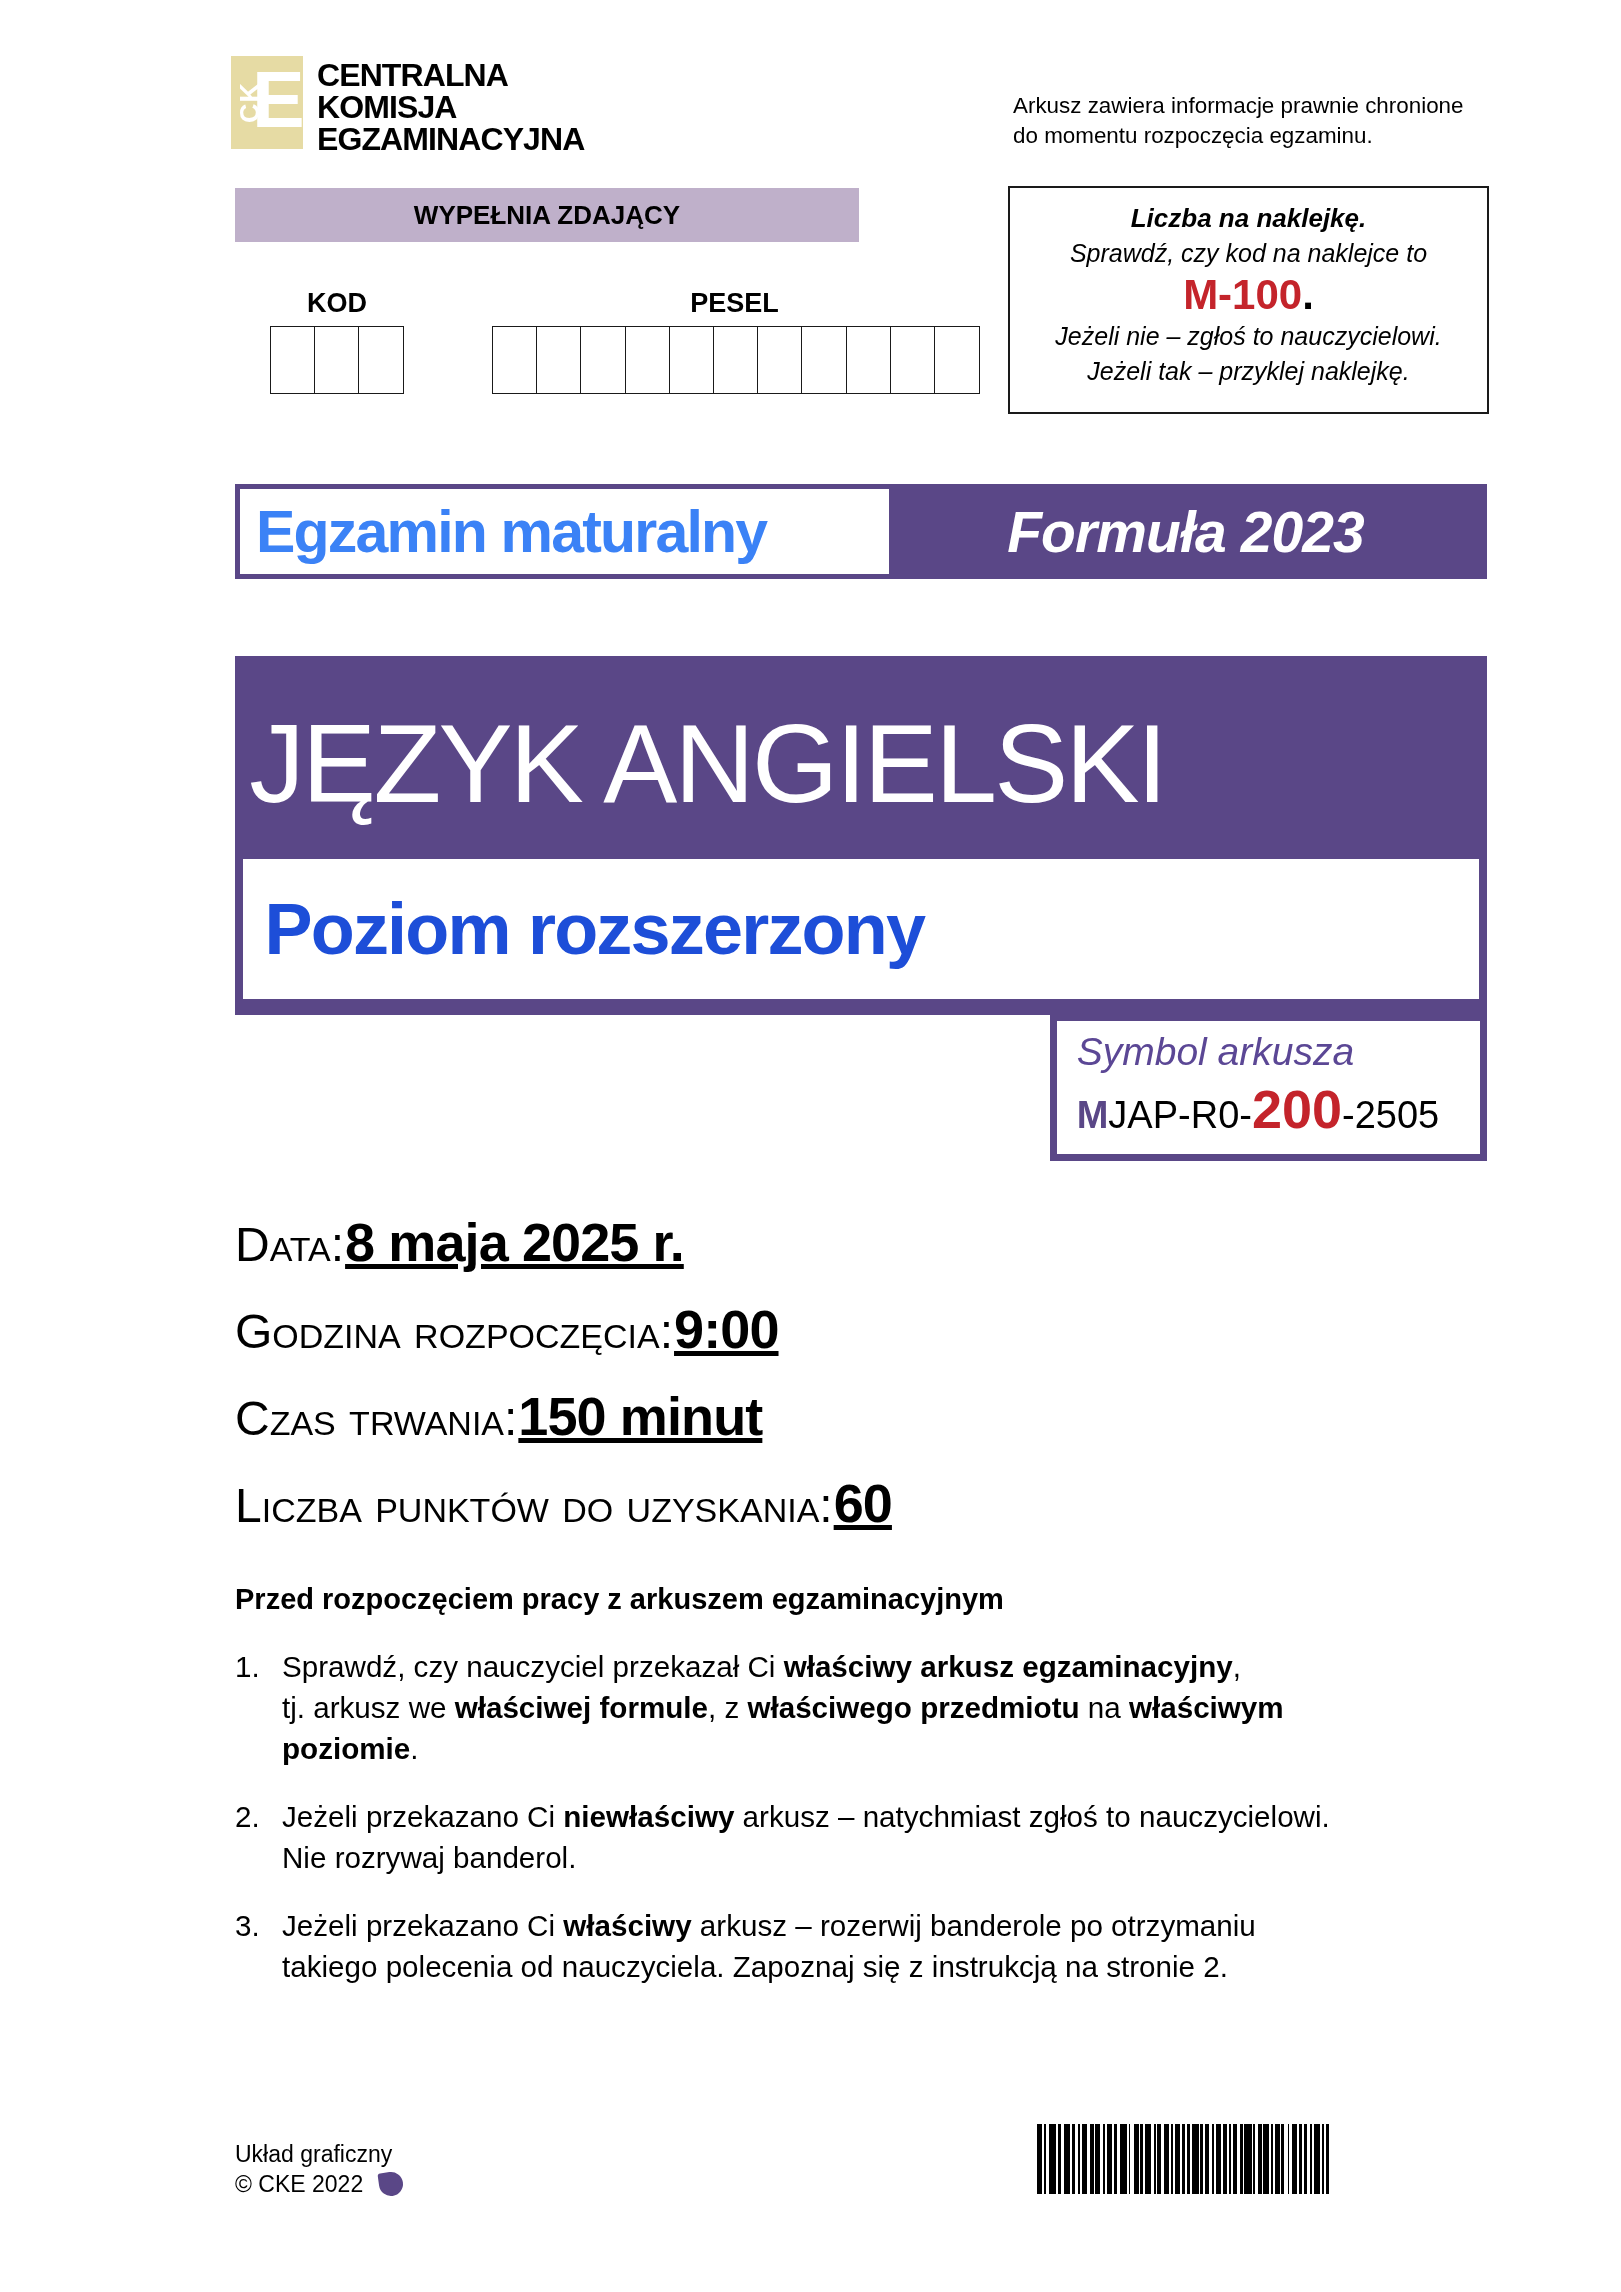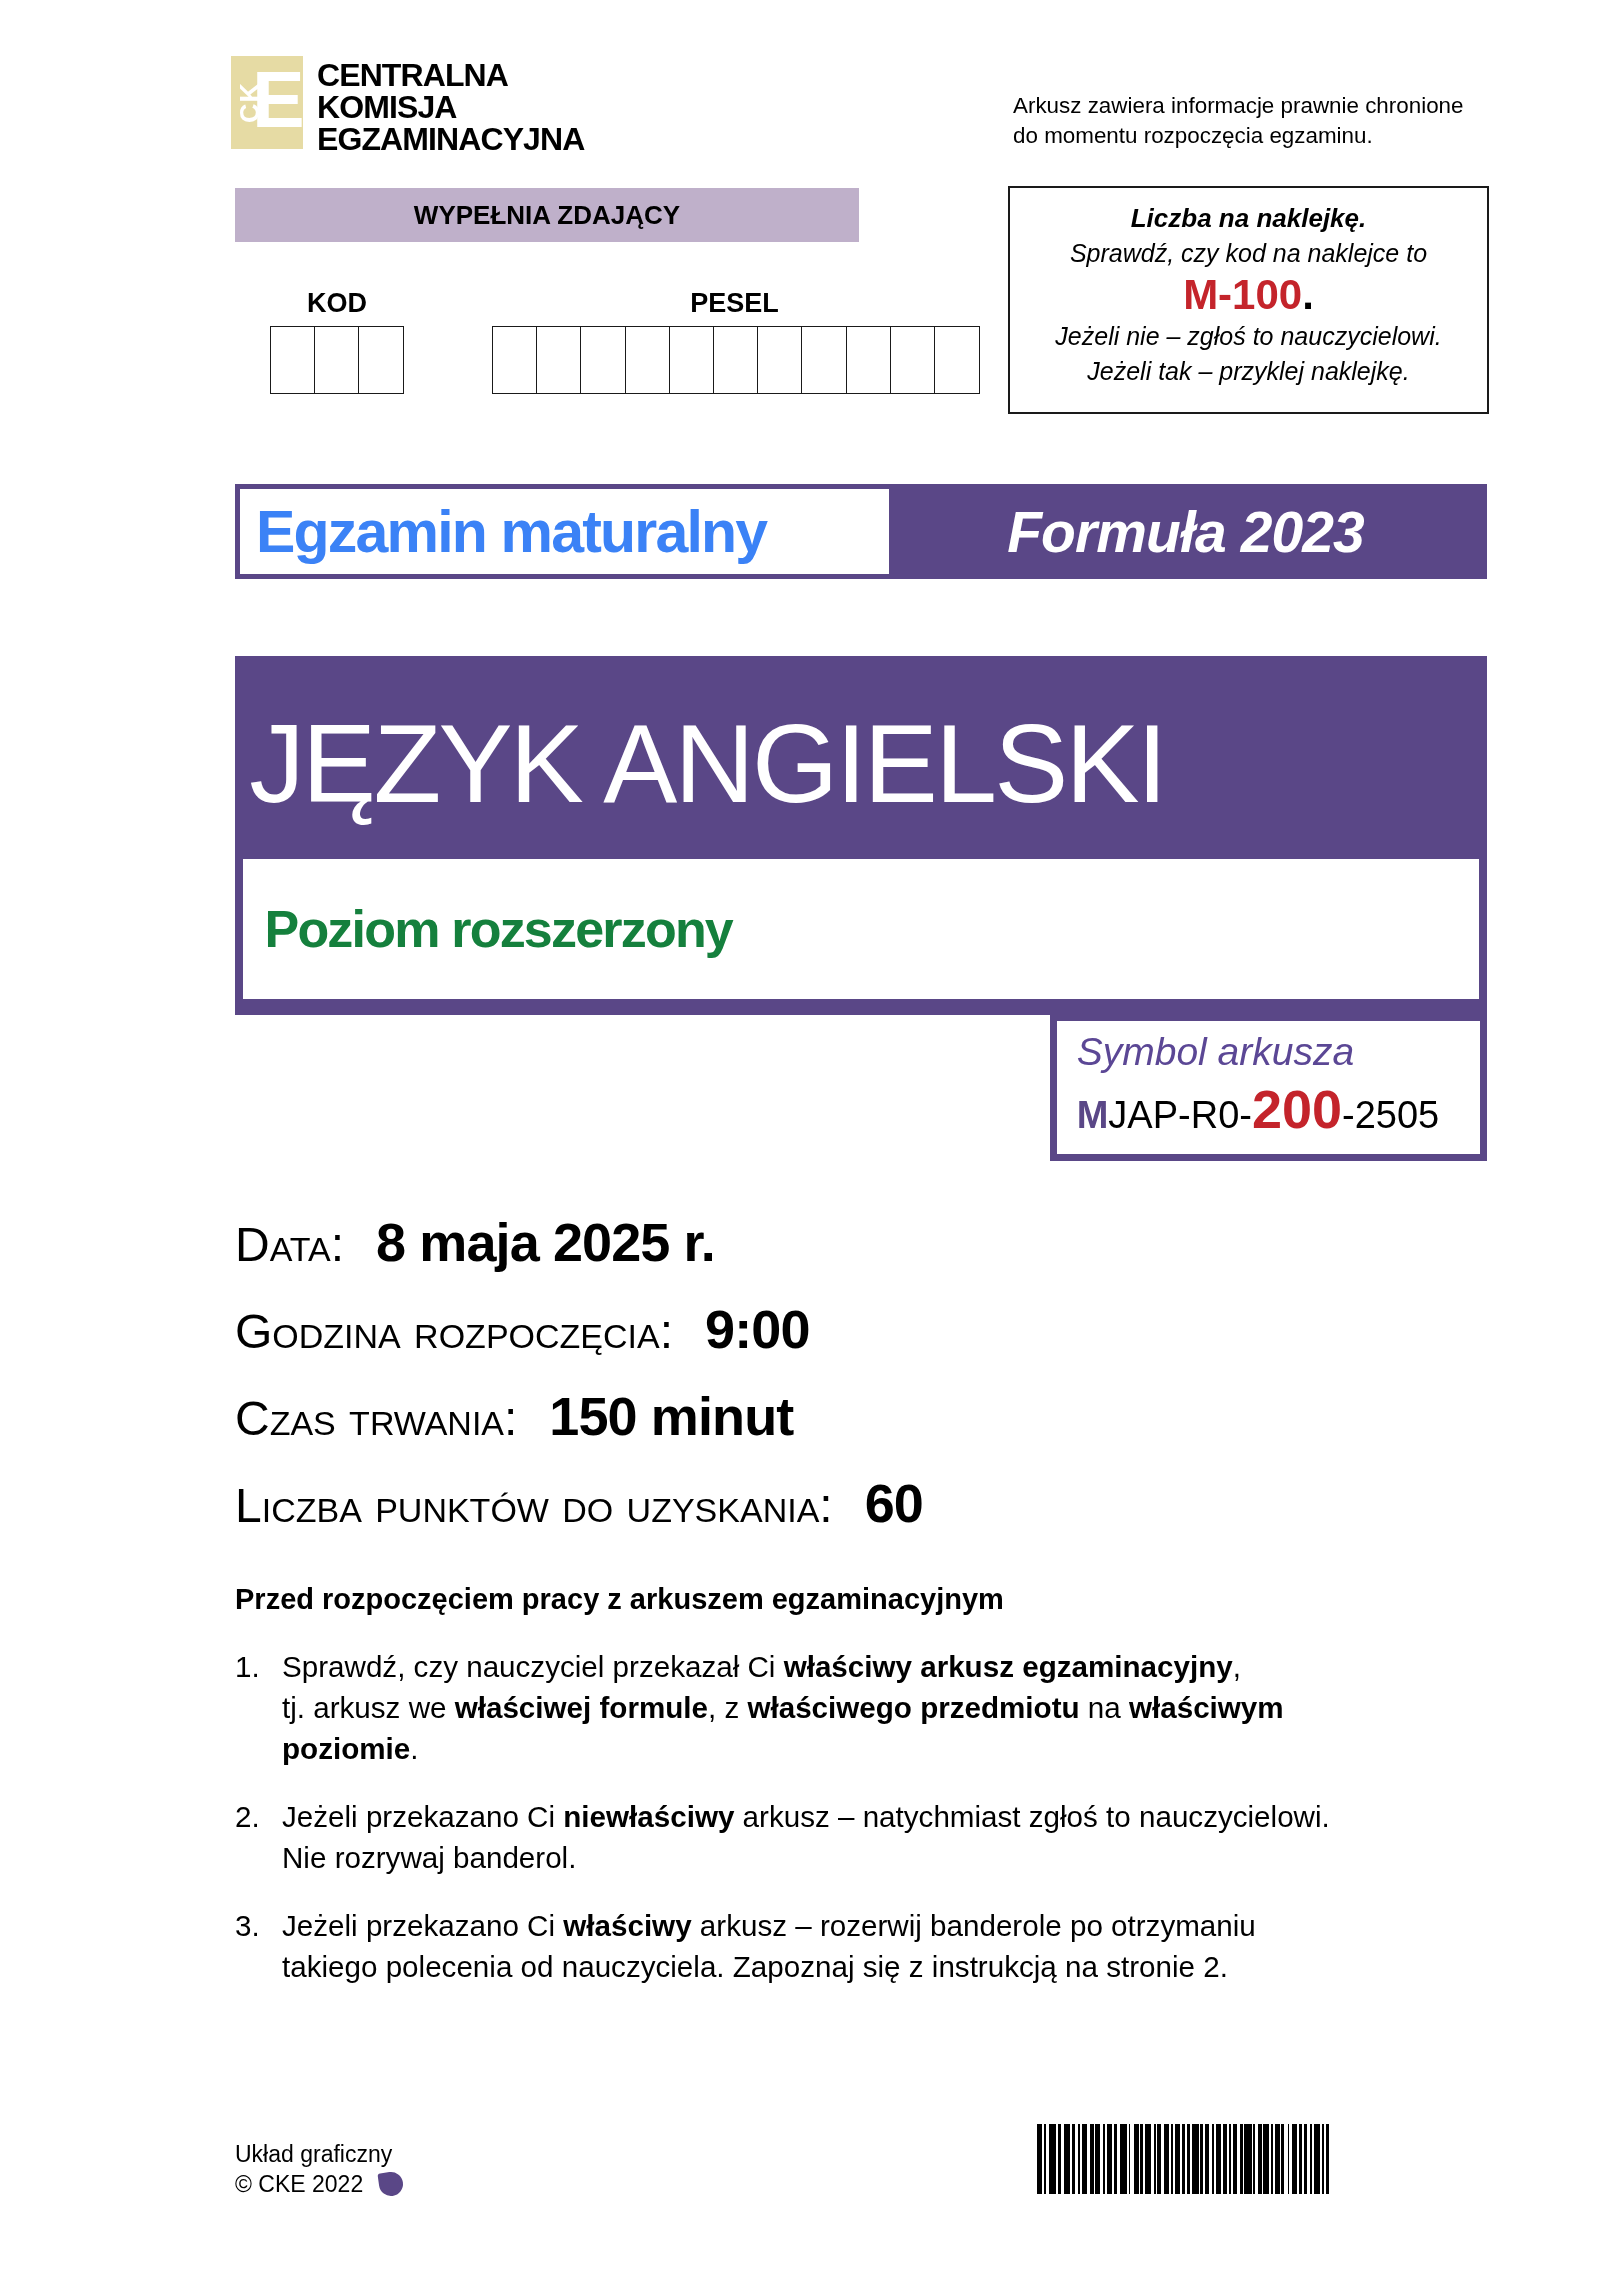--- a/index.html
+++ b/index.html
@@ -36,35 +36,35 @@
   .exam-banner-left { width:649px; background:#fff; display:flex; align-items:center; padding-left:16px;
                       font-weight:bold; font-size:59px; letter-spacing:-1.8px; color:#3b82f6; }
   .exam-banner-right { flex:1; display:flex; align-items:center; justify-content:center;
                        font-weight:bold; font-style:italic; font-size:57px; color:#fff; letter-spacing:-0.9px; }
 
   
   .title-banner { position:absolute; left:235px; top:656px; width:1252px; height:359px; background:#5a4787; }
   .subject-title { position:absolute; left:14.3px; top:44px; width:1223px; color:#fff; font-weight:normal; font-size:111px; letter-spacing:-2.7px; white-space:nowrap; }
   .level-box { position:absolute; left:8px; right:8px; bottom:16px; height:140px; background:#fff;
                display:flex; align-items:center; padding-left:21.5px; }
-  .level-text { color:#15803d; font-weight:bold; font-size:52px; letter-spacing:-1.8px; }
+  .level-text { color:#1d4ed8; font-weight:bold; font-size:72px; letter-spacing:-1.8px; }
 
   .symbol-box { position:absolute; left:1050px; top:1014px; width:437px; height:147px; border:7.2px solid #5a4787; background:#fff; padding-left:19.7px; }
   .symbol-label { margin-top:9px; font-style:italic; font-size:39px; color:#5b4795; }
   .symbol-code { margin-top:3.6px; white-space:nowrap; }
   .symbol-code .pre { font-weight:bold; font-size:38px; color:#5a4787; }
   .symbol-code .mid { font-size:38px; color:#000; }
   .symbol-code .hl  { font-weight:bold; font-size:54px; color:#c4242b; }
   .symbol-code .suf { font-size:38px; color:#000; }
 
   
   .details { position:absolute; left:235px; top:1211px; }
   .detail-row { height:87px; display:flex; align-items:baseline; }
   .detail-label { font-variant:small-caps; font-size:48px; letter-spacing:0px; }
-  .detail-value { font-weight:bold; font-size:54px; margin-left:32px; letter-spacing:-0.9px; }
+  .detail-value { font-weight:bold; font-size:54px; margin-left:1px; letter-spacing:-0.9px;text-decoration:underline; }
 
   
   .instr-heading { position:absolute; left:235px; top:1583px; font-weight:bold; font-size:29px; }
   .instr-list { position:absolute; left:235px; top:1646px; width:1281px; }
   .instr-item { display:flex; margin-bottom:27px; font-size:29.6px; line-height:41px; }
   .instr-num { width:47px; flex:0 0 47px; }
   .instr-body { flex:1; }
   .instr-body b { font-weight:bold; }
 
   

